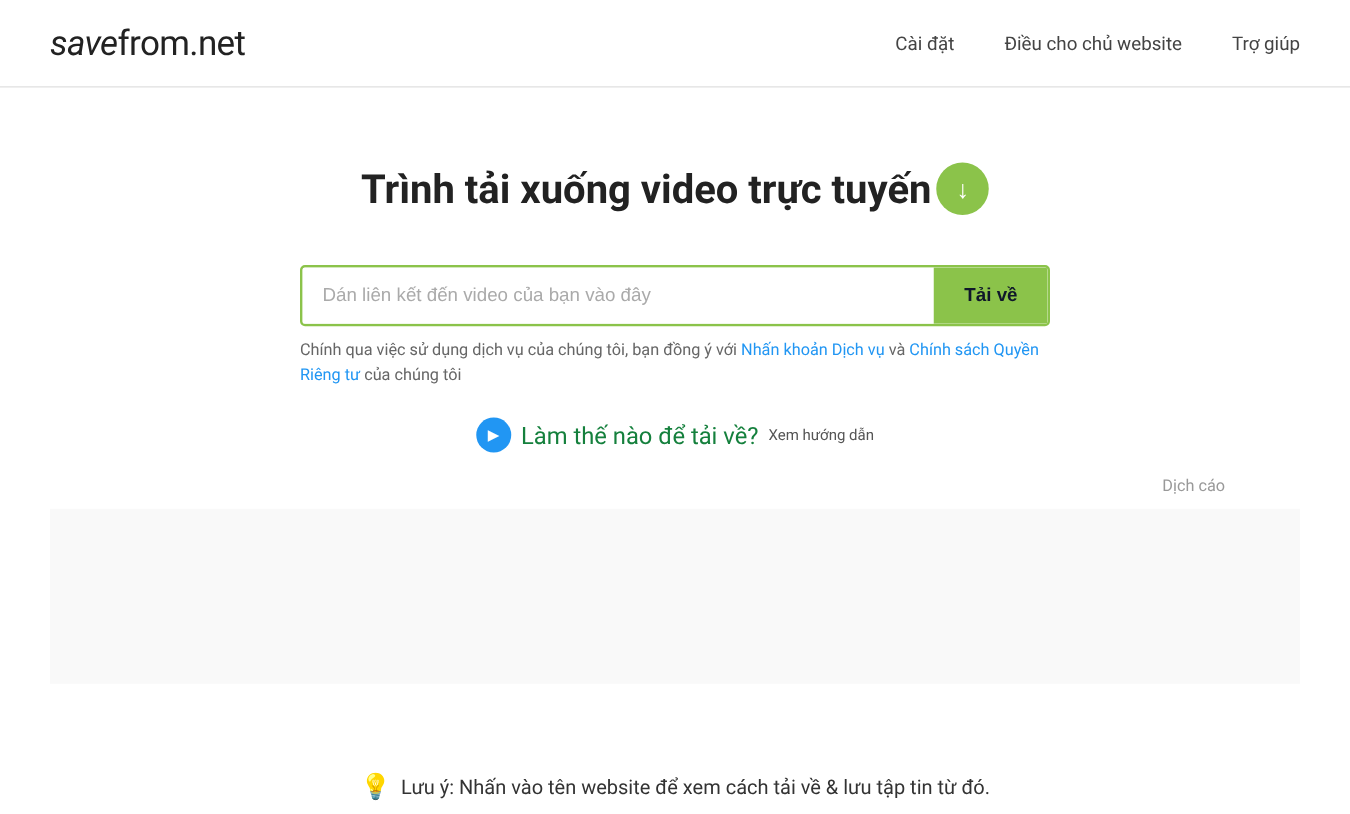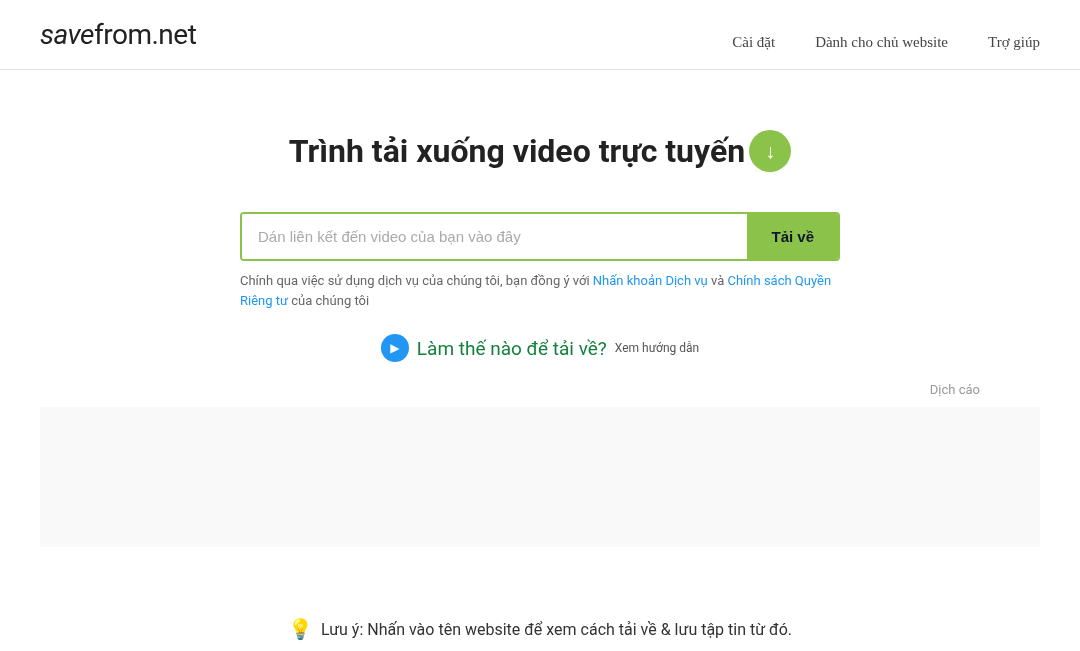--- a/index.html
+++ b/index.html
@@ -12,21 +12,21 @@
       font-family: -apple-system, BlinkMacSystemFont, 'Segoe UI', Roboto, Arial, sans-serif;
       background: #fff;
       color: #333;
       width: 1080px;
       min-height: 651px;
     }
 
     
     .header {
       display: flex;
-      align-items: flex-end;
+      align-items: center;
       justify-content: space-between;
       padding: 18px 40px;
       border-bottom: 1px solid #e0e0e0;
     }
 
     .logo {
       font-size: 28px;
       font-weight: 400;
       color: #222;
       letter-spacing: -0.5px;
@@ -39,21 +39,20 @@
     .nav {
       display: flex;
       gap: 40px;
       align-items: center;
     }
 
     .nav a {
       text-decoration: none;
       color: #444;
       font-size: 15px;
-      font-family: Liberation Serif, serif;
     }
 
     
     .main {
       display: flex;
       flex-direction: column;
       align-items: center;
       padding: 60px 40px 30px;
     }
 
@@ -203,21 +202,21 @@
   </style>
 </head>
 <body>
 
 <header class="header">
   <div class="logo">
     <span class="save">save</span><span>from.net</span>
   </div>
   <nav class="nav">
     <a href="#">Cài đặt</a>
-    <a href="#">Dành cho chủ website</a>
+    <a href="#">Điều cho chủ website</a>
     <a href="#">Trợ giúp</a>
   </nav>
 </header>
 
 <main class="main">
   <h1 class="page-title">
     <span>Trình tải xuống video trực tuyến</span>
     <div class="download-icon">↓</div>
   </h1>
 

